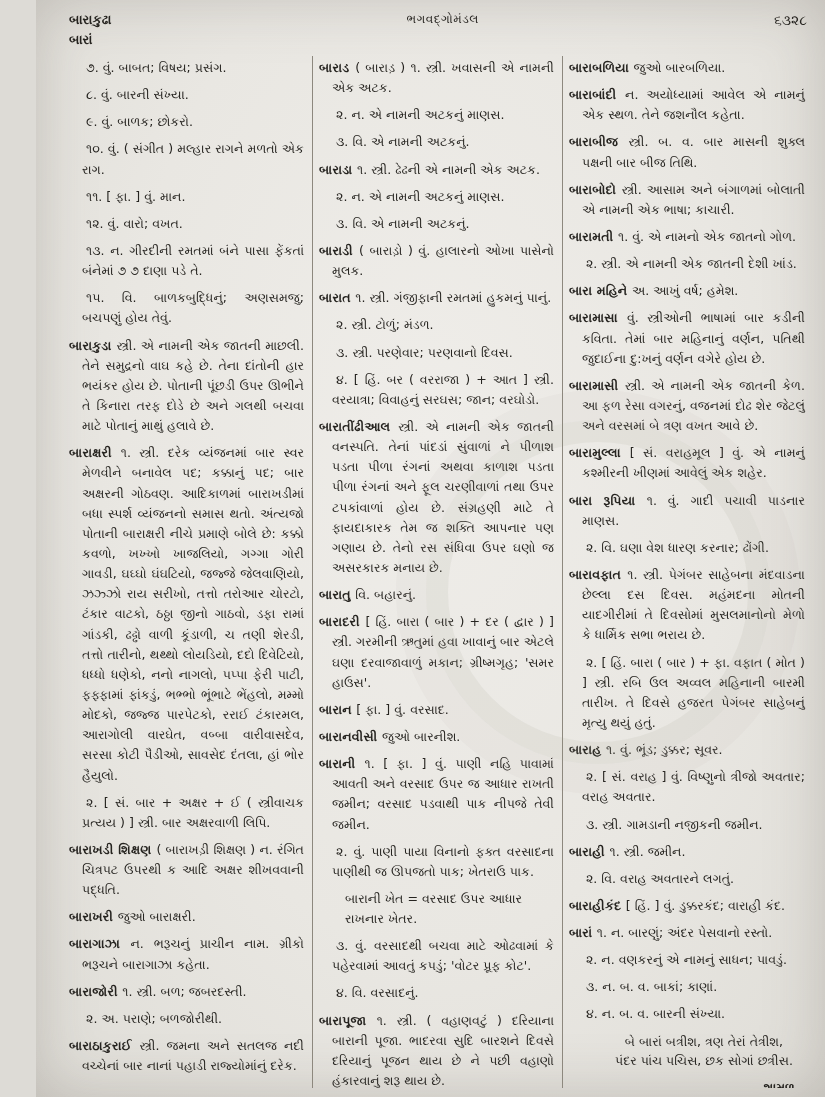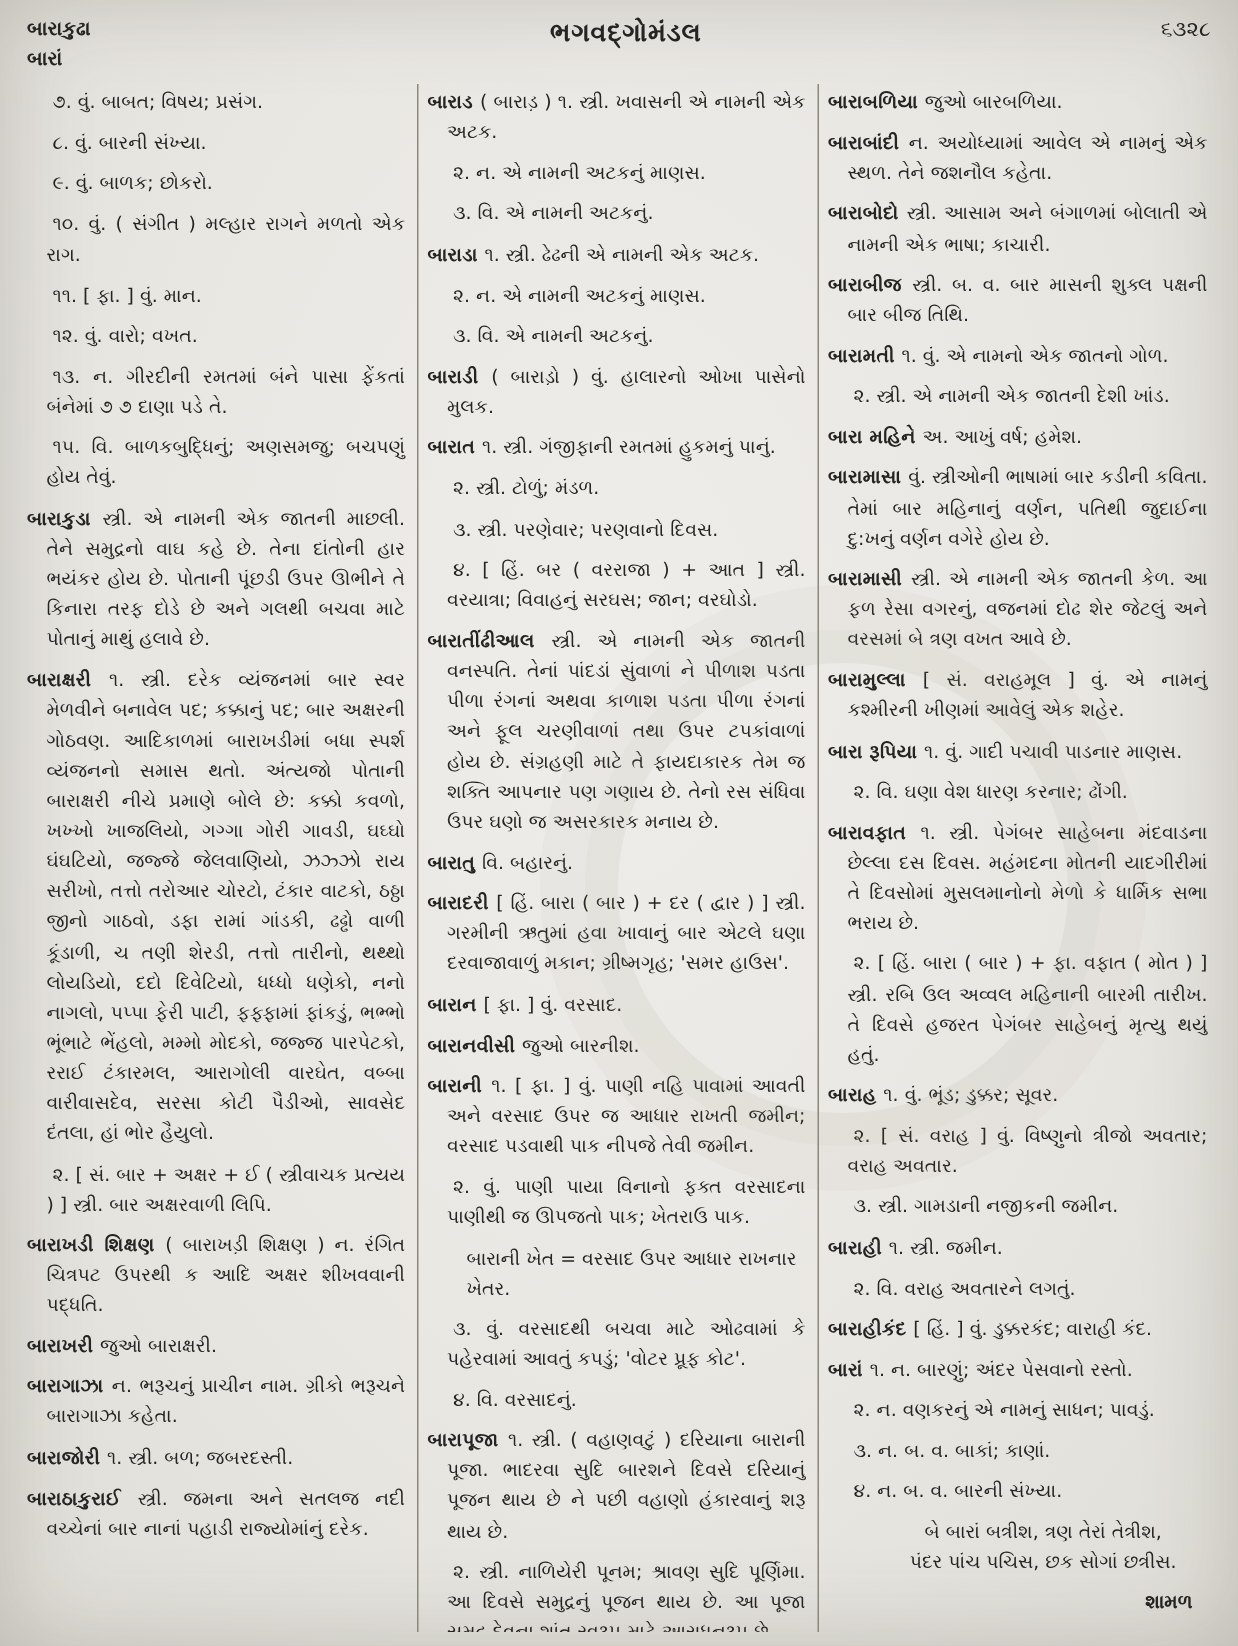--- a/index.html
+++ b/index.html
@@ -9,32 +9,33 @@
     font-family:"DejaVu Sans","Liberation Sans",sans-serif;
     color:#262420;
     position:relative;
     overflow:hidden;
   }
   .page{
     position:absolute;inset:0;
     background:
       radial-gradient(ellipse at 50% 40%, #efede9 0%, #e9e7e2 55%, #dfddd7 100%);
     box-shadow:inset 0 0 60px rgba(90,85,75,.25);
-    padding:8px 12px 6px 12px;
+    padding:8px 12px 6px 27px;
     box-sizing:border-box;
+    margin-left:36px;
   }
   
   .hdr{
     display:flex;justify-content:space-between;align-items:flex-start;
     padding:2px 6px 0 6px;
     height:44px;
   }
   .hdr .left{font-weight:bold;font-size:13px;line-height:1.5;}
   .hdr .left .l2{font-weight:bold;}
-  .hdr .title{font-weight:bold;font-size:17px;letter-spacing:.5px;margin-top:2px;}
+  .hdr .title{font-weight:normal;font-size:12px;letter-spacing:.5px;margin-top:2px;}
   .hdr .pageno{font-weight:normal;font-size:14px;margin-top:2px;}
   
   .watermark{
     position:absolute;left:390px;top:420px;width:300px;height:300px;
     border-radius:50%;
     border:22px solid rgba(150,144,132,.10);
     box-shadow:0 0 0 30px rgba(150,144,132,.05);
     pointer-events:none;
   }
   
@@ -87,20 +88,21 @@
         <p class="para sense">૧૨. વું. વારો; વખત.</p>
         <p class="para sense">૧૩. ન. ગીરદીની રમતમાં બંને પાસા ફેંકતાં બંનેમાં ૭ ૭ દાણા પડે તે.</p>
         <p class="para sense">૧૫. વિ. બાળકબુદ્ધિનું; અણસમજુ; બચપણું હોય તેવું.</p>
         <p class="para entry"><span class="head">બારાકુડા </span>સ્ત્રી. એ નામની એક જાતની માછલી. તેને સમુદ્રનો વાઘ કહે છે. તેના દાંતોની હાર ભયંકર હોય છે. પોતાની પૂંછડી ઉપર ઊભીને તે કિનારા તરફ દોડે છે અને ગલથી બચવા માટે પોતાનું માથું હલાવે છે.</p>
         <p class="para entry"><span class="head">બારાક્ષરી </span>૧. સ્ત્રી. દરેક વ્યંજનમાં બાર સ્વર મેળવીને બનાવેલ પદ; કક્કાનું પદ; બાર અક્ષરની ગોઠવણ. આદિકાળમાં બારાખડીમાં બધા સ્પર્શ વ્યંજનનો સમાસ થતો. અંત્યજો પોતાની બારાક્ષરી નીચે પ્રમાણે બોલે છે: કક્કો કવળો, ખખ્ખો ખાજલિયો, ગગ્ગા ગોરી ગાવડી, ઘઘ્ઘો ઘંઘટિયો, જજ્જે જેલવાણિયો, ઝઝ્ઝો રાય સરીખો, તત્તો તરોઆર ચોરટો, ટંકાર વાટકો, ઠઠ્ઠા જીનો ગાઠવો, ડફા રામાં ગાંડકી, ઢઢ્ઢો વાળી કૂંડાળી, ચ તણી શેરડી, તત્તો તારીનો, થથ્થો લોયડિયો, દદો દિવેટિયો, ધધ્ધો ધણેકો, નનો નાગલો, પપ્પા ફેરી પાટી, ફફ્ફામાં ફાંકડું, ભભ્ભો ભૂંભાટે ભેંહલો, મમ્મો મોદકો, જજ્જ પારપેટકો, રરાઈ ટંકારમલ, આરાગોલી વારઘેત, વબ્બા વારીવાસદેવ, સરસા કોટી પૈડીઓ, સાવસેદ દંતલા, હાં ભોર હૈયુલો.</p>
         <p class="para sense">૨. [ સં. બાર + અક્ષર + ઈ ( સ્ત્રીવાચક પ્રત્યય ) ] સ્ત્રી. બાર અક્ષરવાળી લિપિ.</p>
         <p class="para entry"><span class="head">બારાખડી શિક્ષણ </span>( બારાખડ઼ી શિક્ષણ ) ન. રંગિત ચિત્રપટ ઉપરથી ક આદિ અક્ષર શીખવવાની પદ્ધતિ.</p>
         <p class="para entry"><span class="head">બારાખરી </span>જુઓ બારાક્ષરી.</p>
         <p class="para entry"><span class="head">બારાગાઝા </span>ન. ભરૂચનું પ્રાચીન નામ. ગ્રીકો ભરૂચને બારાગાઝા કહેતા.</p>
         <p class="para entry"><span class="head">બારાજોરી </span>૧. સ્ત્રી. બળ; જબરદસ્તી.</p>
+        <p class="para sense">૨. અ. પરાણે; બળજોરીથી.</p>
         <p class="para entry"><span class="head">બારાઠાકુરાઈ </span>સ્ત્રી. જમના અને સતલજ નદી વચ્ચેનાં બાર નાનાં પહાડી રાજ્યોમાંનું દરેક.</p>
       </div>
     <div class="col c2">
         <p class="para entry"><span class="head">બારાડ </span>( બારાડ઼ ) ૧. સ્ત્રી. ખવાસની એ નામની એક અટક.</p>
         <p class="para sense">૨. ન. એ નામની અટકનું માણસ.</p>
         <p class="para sense">૩. વિ. એ નામની અટકનું.</p>
         <p class="para entry"><span class="head">બારાડા </span>૧. સ્ત્રી. ઢેઢની એ નામની એક અટક.</p>
         <p class="para sense">૨. ન. એ નામની અટકનું માણસ.</p>
         <p class="para sense">૩. વિ. એ નામની અટકનું.</p>
         <p class="para entry"><span class="head">બારાડી </span>( બારાડ઼ો ) વું. હાલારનો ઓખા પાસેનો મુલક.</p>
@@ -117,22 +119,22 @@
         <p class="para sense">૨. વું. પાણી પાયા વિનાનો ફક્ત વરસાદના પાણીથી જ ઊપજતો પાક; ખેતરાઉ પાક.</p>
         <p class="para idiom">બારાની ખેત = વરસાદ ઉપર આધાર રાખનાર ખેતર.</p>
         <p class="para sense">૩. વું. વરસાદથી બચવા માટે ઓઢવામાં કે પહેરવામાં આવતું કપડું; 'વોટર પ્રૂફ કોટ'.</p>
         <p class="para sense">૪. વિ. વરસાદનું.</p>
         <p class="para entry"><span class="head">બારાપૂજા </span>૧. સ્ત્રી. ( વહાણવટું ) દરિયાના બારાની પૂજા. ભાદરવા સુદિ બારશને દિવસે દરિયાનું પૂજન થાય છે ને પછી વહાણો હંકારવાનું શરૂ થાય છે.</p>
         <p class="para sense">૨. સ્ત્રી. નાળિયેરી પૂનમ; શ્રાવણ સુદિ પૂર્ણિમા. આ દિવસે સમુદ્રનું પૂજન થાય છે. આ પૂજા સમુદ્ર દેવના શાંત સ્વરૂપ માટે આરાધનરૂપ છે.</p>
       </div>
     <div class="col c3">
         <p class="para entry"><span class="head">બારાબળિયા </span>જુઓ બારબળિયા.</p>
         <p class="para entry"><span class="head">બારાબાંદી </span>ન. અયોધ્યામાં આવેલ એ નામનું એક સ્થળ. તેને જશનૌલ કહેતા.</p>
+        <p class="para entry"><span class="head">બારાબીજ </span>સ્ત્રી. બ. વ. બાર માસની શુક્લ પક્ષની બાર બીજ તિથિ.</p>
         <p class="para entry"><span class="head">બારાબોદો </span>સ્ત્રી. આસામ અને બંગાળમાં બોલાતી એ નામની એક ભાષા; કાચારી.</p>
-        <p class="para entry"><span class="head">બારાબીજ </span>સ્ત્રી. બ. વ. બાર માસની શુક્લ પક્ષની બાર બીજ તિથિ.</p>
         <p class="para entry"><span class="head">બારામતી </span>૧. વું. એ નામનો એક જાતનો ગોળ.</p>
         <p class="para sense">૨. સ્ત્રી. એ નામની એક જાતની દેશી ખાંડ.</p>
         <p class="para entry"><span class="head">બારા મહિને </span>અ. આખું વર્ષ; હમેશ.</p>
         <p class="para entry"><span class="head">બારામાસા </span>વું. સ્ત્રીઓની ભાષામાં બાર કડીની કવિતા. તેમાં બાર મહિનાનું વર્ણન, પતિથી જુદાઈના દુ:ખનું વર્ણન વગેરે હોય છે.</p>
         <p class="para entry"><span class="head">બારામાસી </span>સ્ત્રી. એ નામની એક જાતની કેળ. આ ફળ રેસા વગરનું, વજનમાં દોઢ શેર જેટલું અને વરસમાં બે ત્રણ વખત આવે છે.</p>
         <p class="para entry"><span class="head">બારામુલ્લા </span>[ સં. વરાહમૂલ ] વું. એ નામનું કશ્મીરની ખીણમાં આવેલું એક શહેર.</p>
         <p class="para entry"><span class="head">બારા રૂપિયા </span>૧. વું. ગાદી પચાવી પાડનાર માણસ.</p>
         <p class="para sense">૨. વિ. ઘણા વેશ ધારણ કરનાર; ઢોંગી.</p>
         <p class="para entry"><span class="head">બારાવફાત </span>૧. સ્ત્રી. પેગંબર સાહેબના મંદવાડના છેલ્લા દસ દિવસ. મહંમદના મોતની યાદગીરીમાં તે દિવસોમાં મુસલમાનોનો મેળો કે ધાર્મિક સભા ભરાય છે.</p>
         <p class="para sense">૨. [ હિં. બારા ( બાર ) + ફા. વફાત ( મોત ) ] સ્ત્રી. રબિ ઉલ અવ્વલ મહિનાની બારમી તારીખ. તે દિવસે હજરત પેગંબર સાહેબનું મૃત્યુ થયું હતું.</p>

